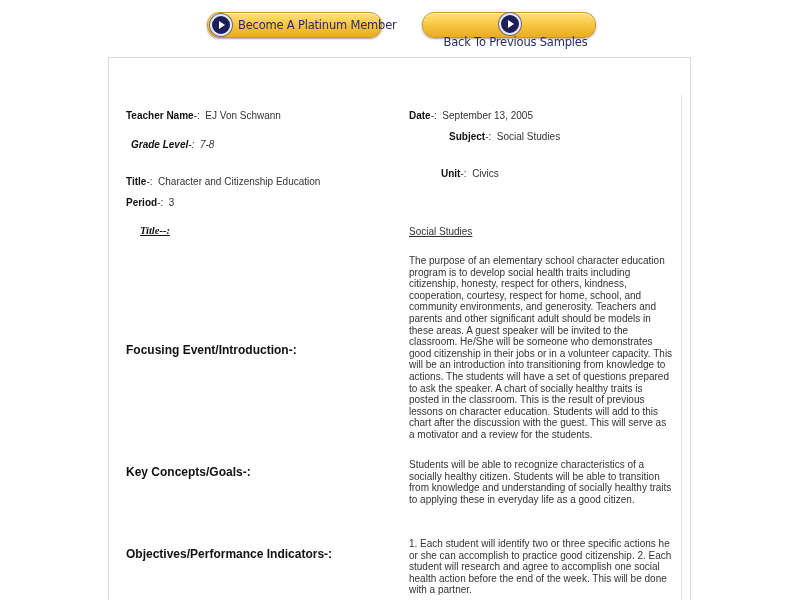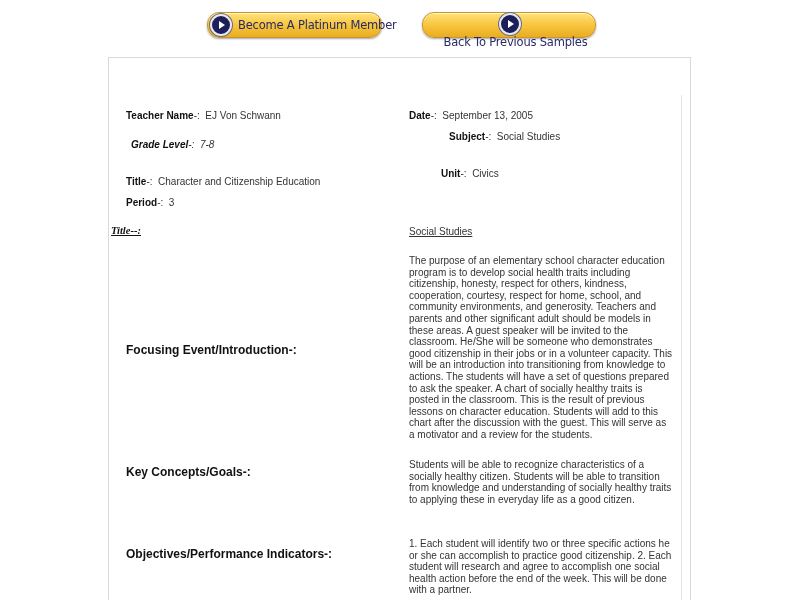--- a/index.html
+++ b/index.html
@@ -73,21 +73,21 @@
       <span class="k">Title</span><span>-:</span>&nbsp; <span>Character and Citizenship Education</span>
     </div>
     <div class="row" style="left:300px; top:73px;padding-left:32px;">
       <span class="k">Unit</span><span>-:</span>&nbsp; <span>Civics</span>
     </div>
 
     <div class="row" style="left:17px; top:102px;">
       <span class="k">Period</span><span>-:</span>&nbsp; <span>3</span>
     </div>
 
-    <div class="lbl title-lbl" style="left:2px; top:130px;">Title--:</div>
+    <div class="lbl title-lbl" style="left:31px; top:130px;">Title--:</div>
     <div class="para u" style="top:131px;">Social Studies</div>
 
     <div class="lbl" style="left:17px; top:248px;">Focusing Event/Introduction-:</div>
     <div class="para" style="top:160px;">The purpose of an elementary school character education program is to develop social health traits including citizenship, honesty, respect for others, kindness, cooperation, courtesy, respect for home, school, and community environments, and generosity. Teachers and parents and other significant adult should be models in these areas. A guest speaker will be invited to the classroom. He/She will be someone who demonstrates good citizenship in their jobs or in a volunteer capacity. This will be an introduction into transitioning from knowledge to actions. The students will have a set of questions prepared to ask the speaker. A chart of socially healthy traits is posted in the classroom. This is the result of previous lessons on character education. Students will add to this chart after the discussion with the guest. This will serve as a motivator and a review for the students.</div>
 
     <div class="lbl" style="left:17px; top:370px;">Key Concepts/Goals-:</div>
     <div class="para" style="top:364px;">Students will be able to recognize characteristics of a socially healthy citizen. Students will be able to transition from knowledge and understanding of socially healthy traits to applying these in everyday life as a good citizen.</div>
 
     <div class="lbl" style="left:17px; top:452px;">Objectives/Performance Indicators-:</div>
     <div class="para" style="top:443px;">1. Each student will identify two or three specific actions he or she can accomplish to practice good citizenship. 2. Each student will research and agree to accomplish one social health action before the end of the week. This will be done with a partner.</div>

